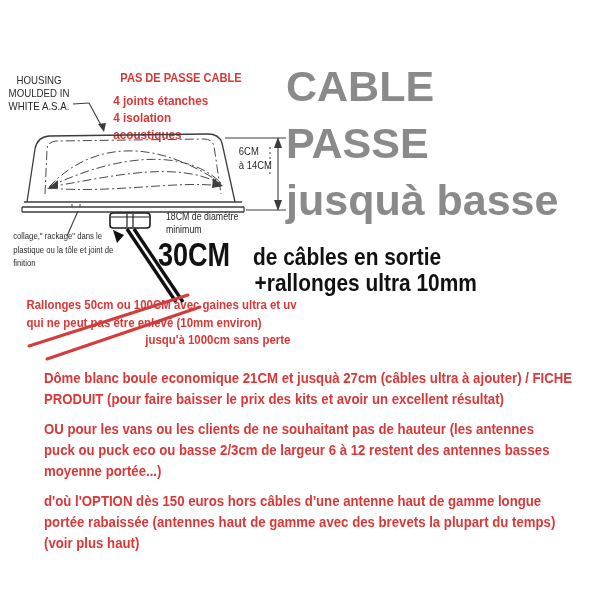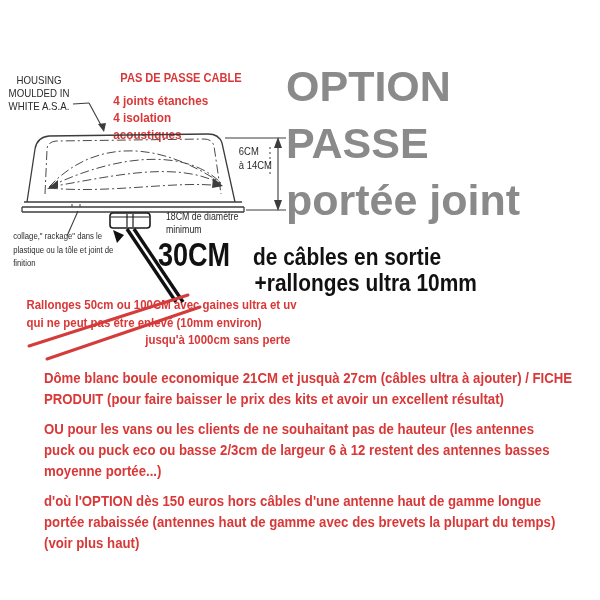--- a/index.html
+++ b/index.html
@@ -34,23 +34,23 @@
          color:var(--red);transform:scaleX(0.88);}
   .para{margin:0 0 9px 0;}
   svg.lineart{position:absolute;left:0;top:0;pointer-events:none;}
 </style>
 </head>
 <body>
 
 <div class="stage">
 
   <div class="abs title">
-    <div>OPTION</div>
+    <div>CABLE</div>
     <div>PASSE</div>
-    <div>portée joint</div>
+    <div>jusquà basse</div>
   </div>
 
   <div class="abs housing">
     <div>HOUSING</div>
     <div>MOULDED IN</div>
     <div>WHITE A.S.A.</div>
   </div>
 
   <div class="abs no-pass">PAS DE PASSE CABLE</div>
 

